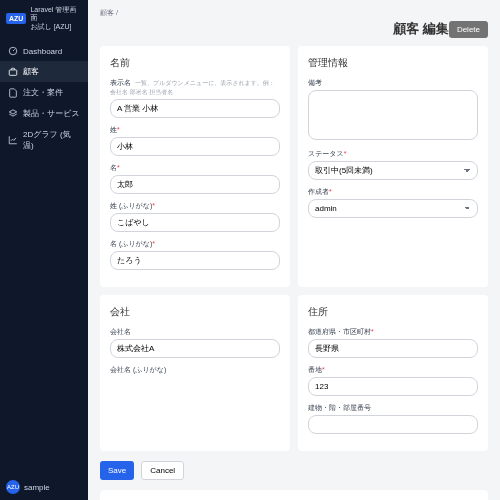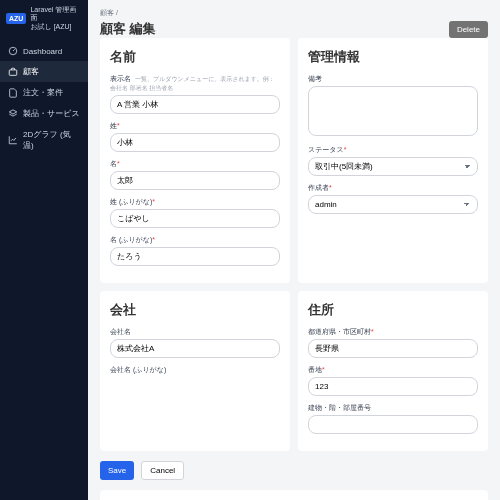--- a/index.html
+++ b/index.html
@@ -11,29 +11,29 @@
 .logo-text{font-size:7px;line-height:1.2}
 .nav{flex:1;padding:4px 0}
 .nav-item{display:flex;align-items:center;gap:5px;padding:5px 8px;font-size:8px;cursor:pointer}
 .nav-item.active{background:#1e293b;color:#fff}
 .nav-item .ic{width:10px;height:10px;display:inline-flex;align-items:center;justify-content:center}
 .user{padding:6px;display:flex;align-items:center;gap:4px;font-size:8px}
 .user-av{width:14px;height:14px;border-radius:50%;background:#2563eb;display:flex;align-items:center;justify-content:center;color:#fff;font-size:6px}
 .main{flex:1;overflow:auto;padding:8px 12px}
 .crumb{font-size:7px;color:#6b7280;margin-bottom:2px}
 .crumb a{color:#6b7280;text-decoration:none}
-.hdr{display:flex;justify-content:space-between;align-items:center;}
+.hdr{display:flex;justify-content:flex-end;align-items:center;margin-bottom:8px}
 .hdr h1{font-size:13px;font-weight:600}
 .btn{padding:4px 8px;border-radius:3px;border:none;font-size:8px;cursor:pointer}
 .btn-danger{background:#737373;color:#fff}
 .btn-primary{background:#2563eb;color:#fff}
 .btn-light{background:#fff;border:1px solid #d1d5db}
 .grid{display:grid;grid-template-columns:1fr 1fr;gap:8px}
 .card{background:#fff;border-radius:4px;padding:10px}
-.card h2{font-size:13px;font-weight:700;margin-bottom:8px}
+.card h2{font-size:10px;font-weight:400;margin-bottom:8px}
 .fld{margin-bottom:7px}
 .lbl{font-size:7px;color:#374151;margin-bottom:2px;display:block}
 .lbl .req{color:#ef4444}
 .hint{font-size:6px;color:#9ca3af;margin-left:4px}
 .inp,.sel,.ta{width:100%;padding:4px 6px;border:1px solid #d1d5db;border-radius:8px;font-size:8px;background:#fff}
 .ta{height:50px;resize:none}
 .sel{appearance:none;background-image:linear-gradient(45deg,transparent 50%,#6b7280 50%),linear-gradient(135deg,#6b7280 50%,transparent 50%);background-position:calc(100% - 10px) 50%,calc(100% - 7px) 50%;background-size:3px 3px,3px 3px;background-repeat:no-repeat}
 .actions{margin:10px 0;display:flex;gap:7px}
 .orders{background:#fff;border-radius:4px;padding:10px;margin-top:8px}
 svg{width:10px;height:10px;stroke:currentColor;fill:none;stroke-width:2}
@@ -89,20 +89,24 @@
       <div class="nav-item">
           <span class="ic">
             <svg viewBox="0 0 24 24">
               <path d="M3 3v18h18"></path>
               <path d="M7 14l4-4 3 3 5-6"></path>
             </svg>
           </span>
           <span>2Dグラフ (気温)</span>
         </div>
     </nav>
+    <div class="user">
+      <span class="user-av">AZU</span>
+      <span>sample</span>
+    </div>
   </aside>
 
   <main class="main">
     <div class="crumb">
       <a href="#">顧客</a>
       <span>/</span>
     </div>
     <div class="hdr">
       <h1>顧客 編集</h1>
       <button class="btn btn-danger">Delete</button>

